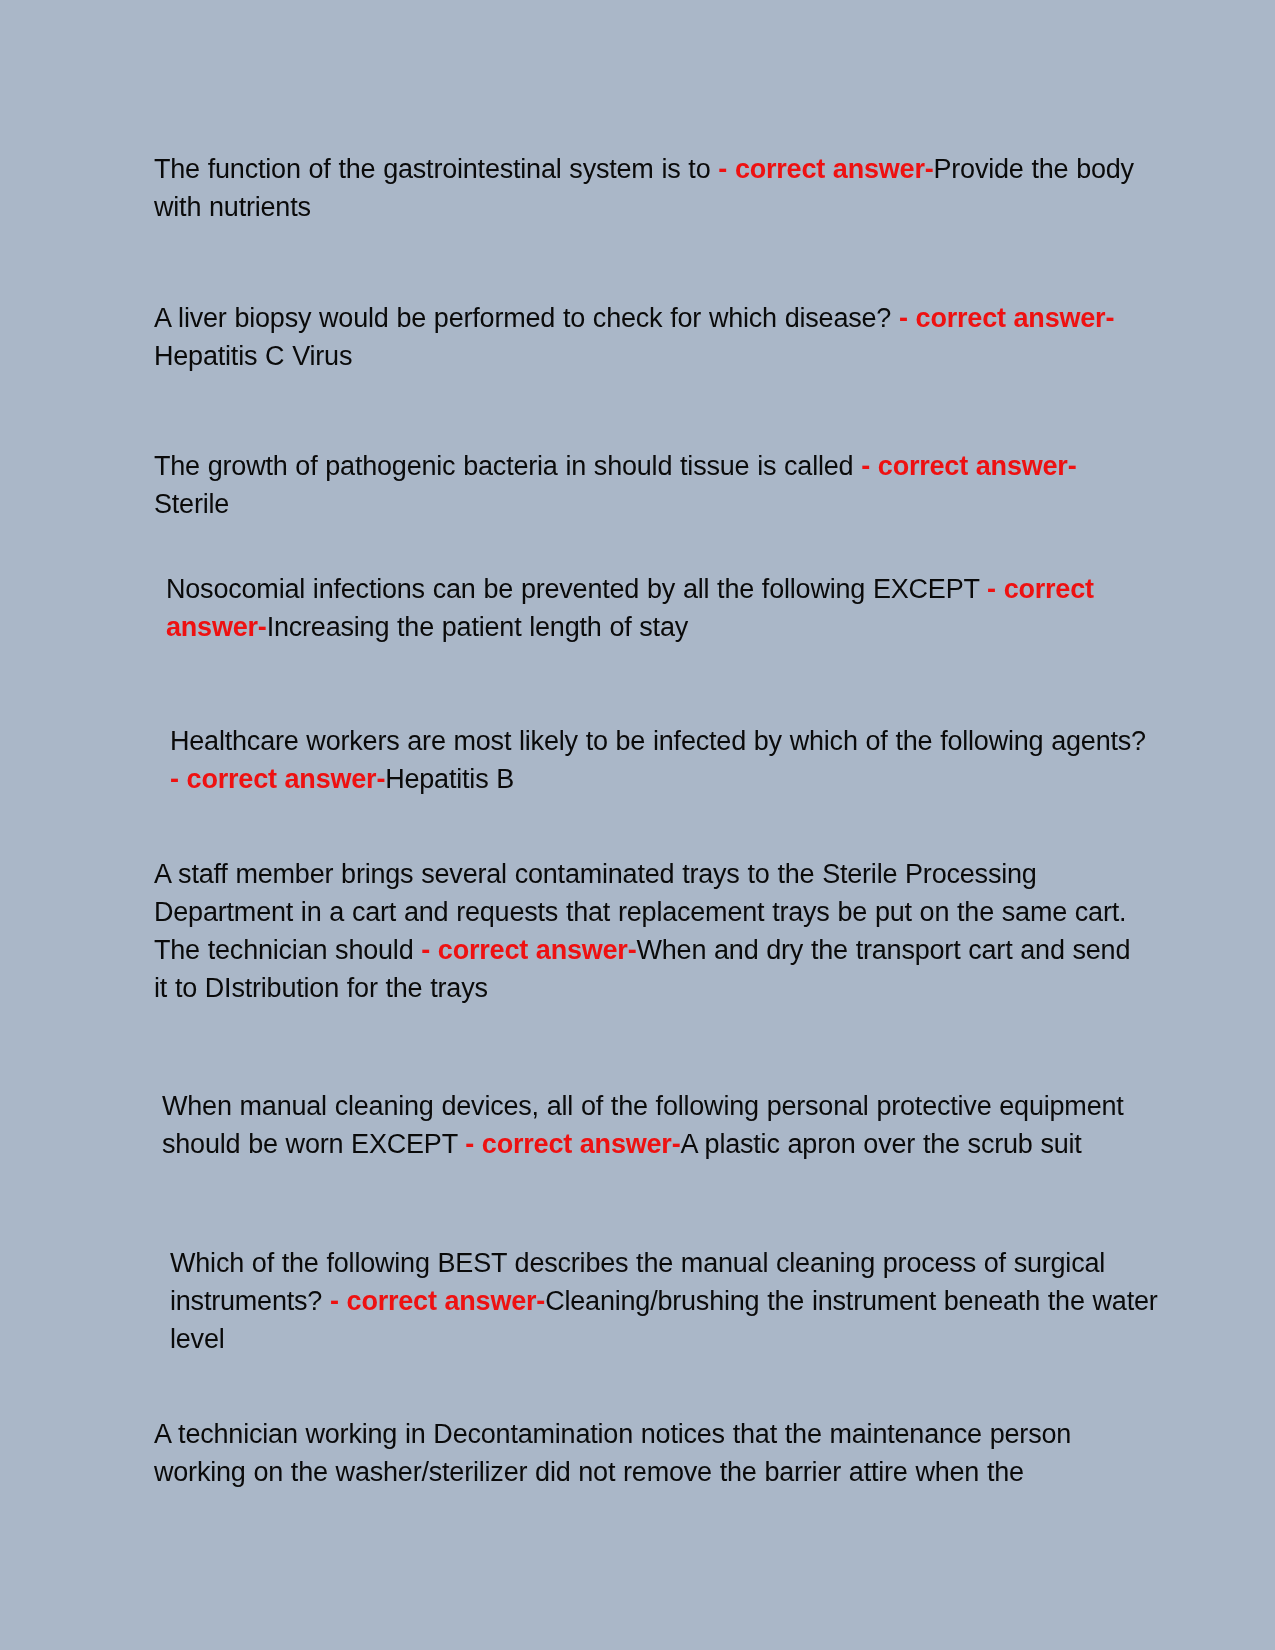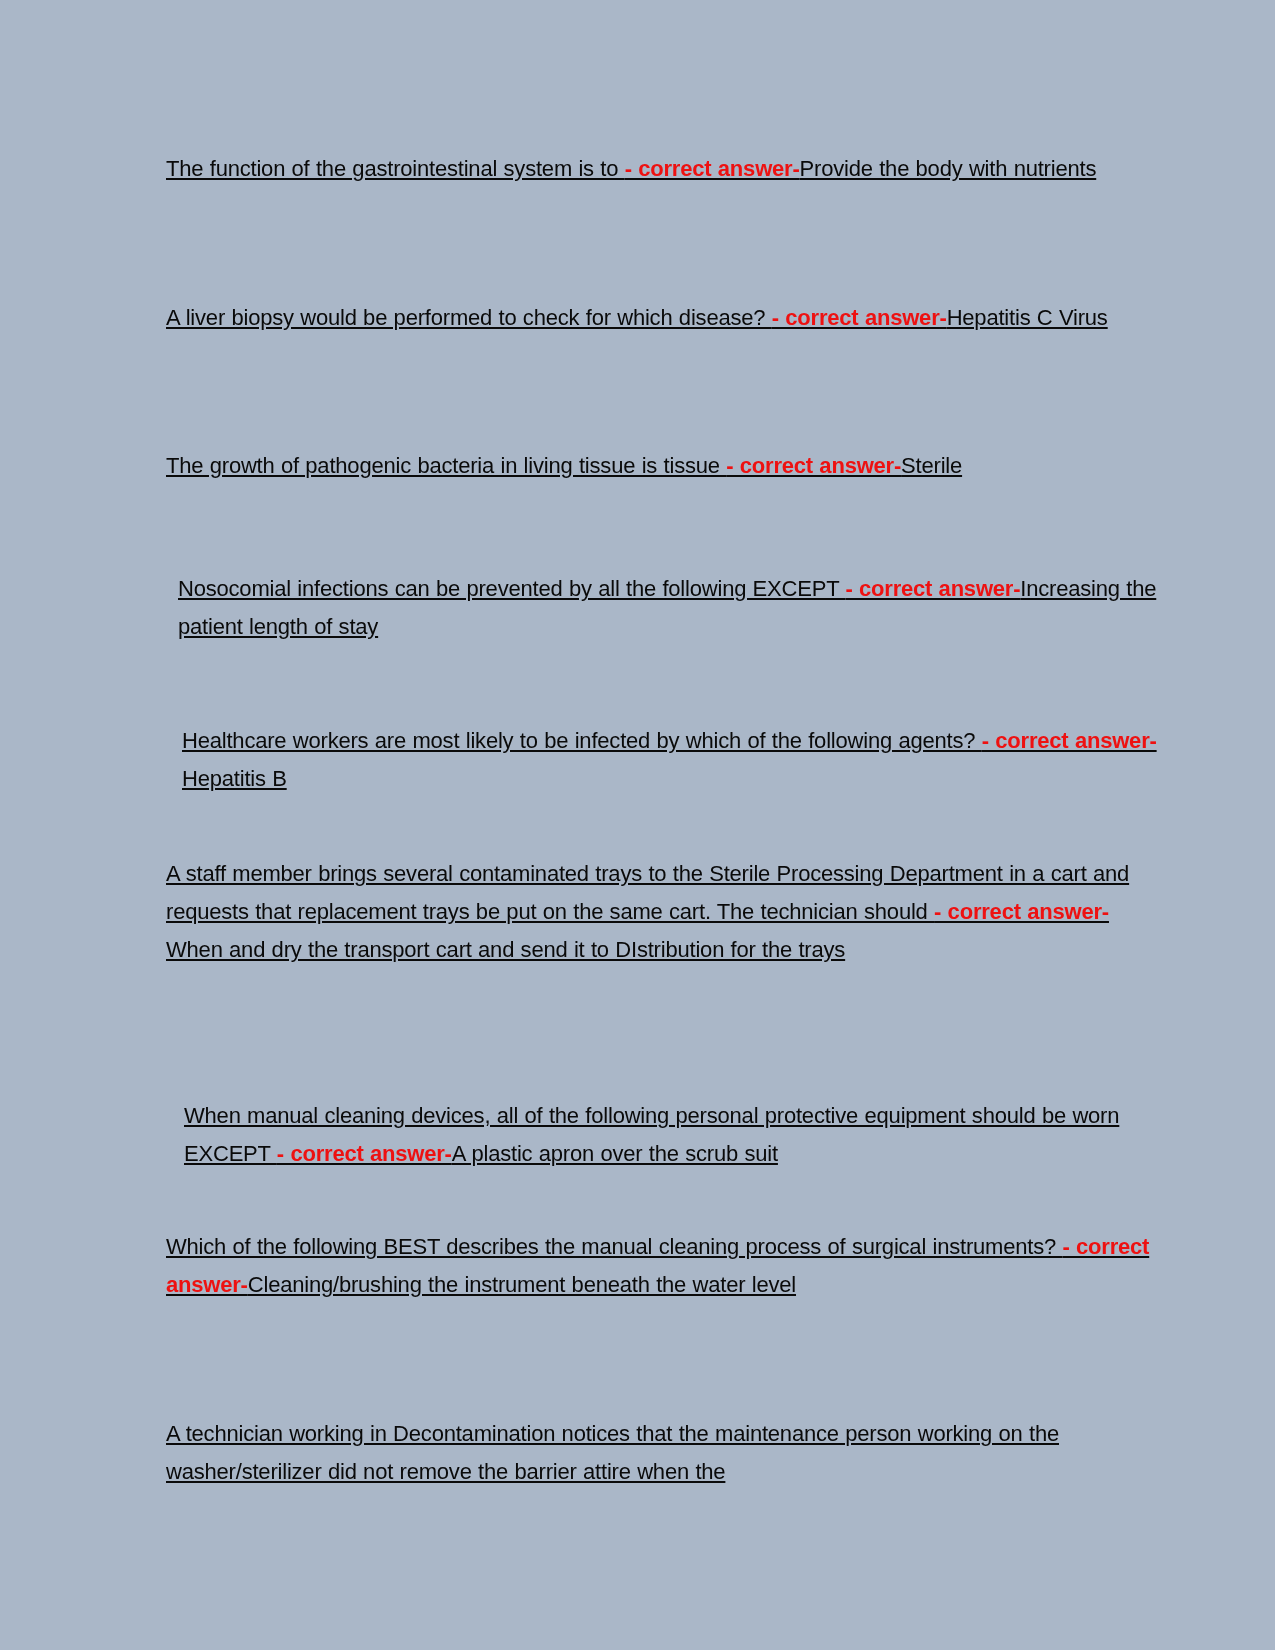--- a/index.html
+++ b/index.html
@@ -16,67 +16,66 @@
     color: #0a0a0a;
   }
   .page {
     position: absolute;
     left: 150px;
     top: 0;
     width: 990px;
   }
   .qa {
     position: absolute;
-    left: 16px;
+    left: 4px;
     width: 990px;
-    font-size: 22px;
+    font-size: 27px;
     line-height: 38px;
     letter-spacing: -0.2px;
     word-spacing: 0.5px;
-    text-decoration: underline;
   }
   .marker {
     color: #ee1111;
     font-weight: bold;
   }
 </style>
 </head>
 <body>
 
 <div class="page">
 
   <p class="qa" style="top:150px;margin:0;">
     <span>The function of the gastrointestinal system is to </span><span class="marker">- correct answer-</span><span>Provide the body with nutrients</span>
   </p>
 
   <p class="qa" style="top:299px;margin:0;">
     <span>A liver biopsy would be performed to check for which disease? </span><span class="marker">- correct answer-</span><span>Hepatitis C Virus</span>
   </p>
 
   <p class="qa" style="top:447px;margin:0;">
-    <span>The growth of pathogenic bacteria in living tissue is tissue </span><span class="marker">- correct answer-</span><span>Sterile</span>
+    <span>The growth of pathogenic bacteria in should tissue is called </span><span class="marker">- correct answer-</span><span>Sterile</span>
   </p>
 
   <p class="qa" style="top:558px;margin:12px;">
     <span>Nosocomial infections can be prevented by all the following EXCEPT </span><span class="marker">- correct answer-</span><span>Increasing the patient length of stay</span>
   </p>
 
   <p class="qa" style="top:706px;margin:16px;">
     <span>Healthcare workers are most likely to be infected by which of the following agents? </span><span class="marker">- correct answer-</span><span>Hepatitis B</span>
   </p>
 
   <p class="qa" style="top:855px;margin:0;">
     <span>A staff member brings several contaminated trays to the Sterile Processing Department in a cart and requests that replacement trays be put on the same cart. The technician should </span><span class="marker">- correct answer-</span><span>When and dry the transport cart and send it to DIstribution for the trays</span>
   </p>
 
-  <p class="qa" style="top:1079px;margin:18px;">
+  <p class="qa" style="top:1079px;margin:8px;">
     <span>When manual cleaning devices, all of the following personal protective equipment should be worn EXCEPT </span><span class="marker">- correct answer-</span><span>A plastic apron over the scrub suit</span>
   </p>
 
-  <p class="qa" style="top:1228px;margin:0;">
+  <p class="qa" style="top:1228px;margin:16px;">
     <span>Which of the following BEST describes the manual cleaning process of surgical instruments? </span><span class="marker">- correct answer-</span><span>Cleaning/brushing the instrument beneath the water level</span>
   </p>
 
   <p class="qa" style="top:1415px;margin:0;">
     <span>A technician working in Decontamination notices that the maintenance person working on the washer/sterilizer did not remove the barrier attire when the</span><span class="marker"></span><span></span>
   </p>
 
 </div>
 
 </body></html>

